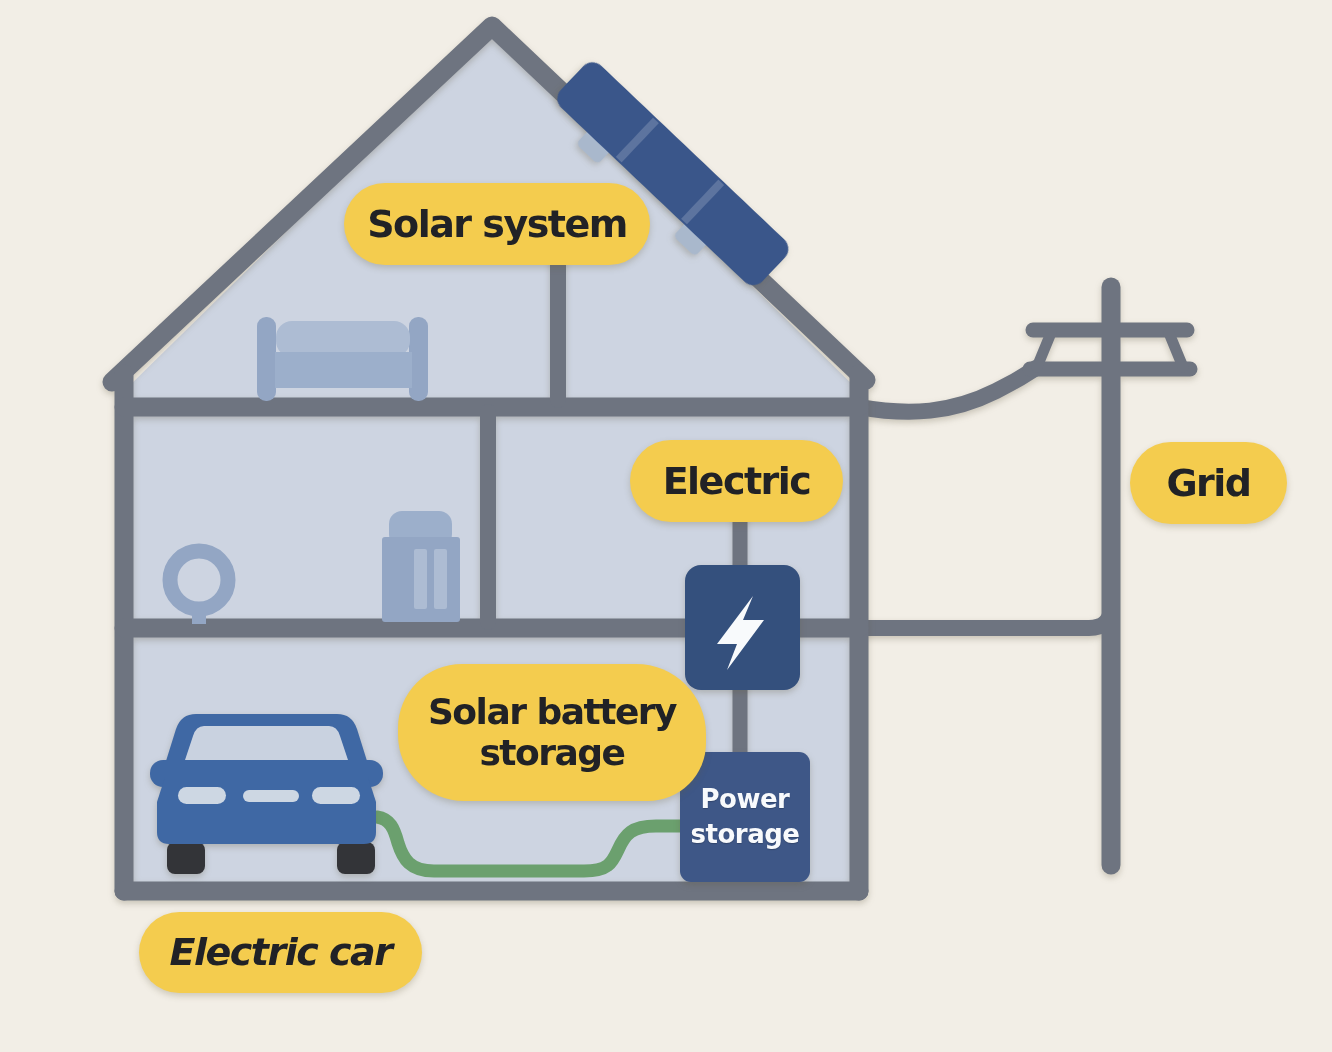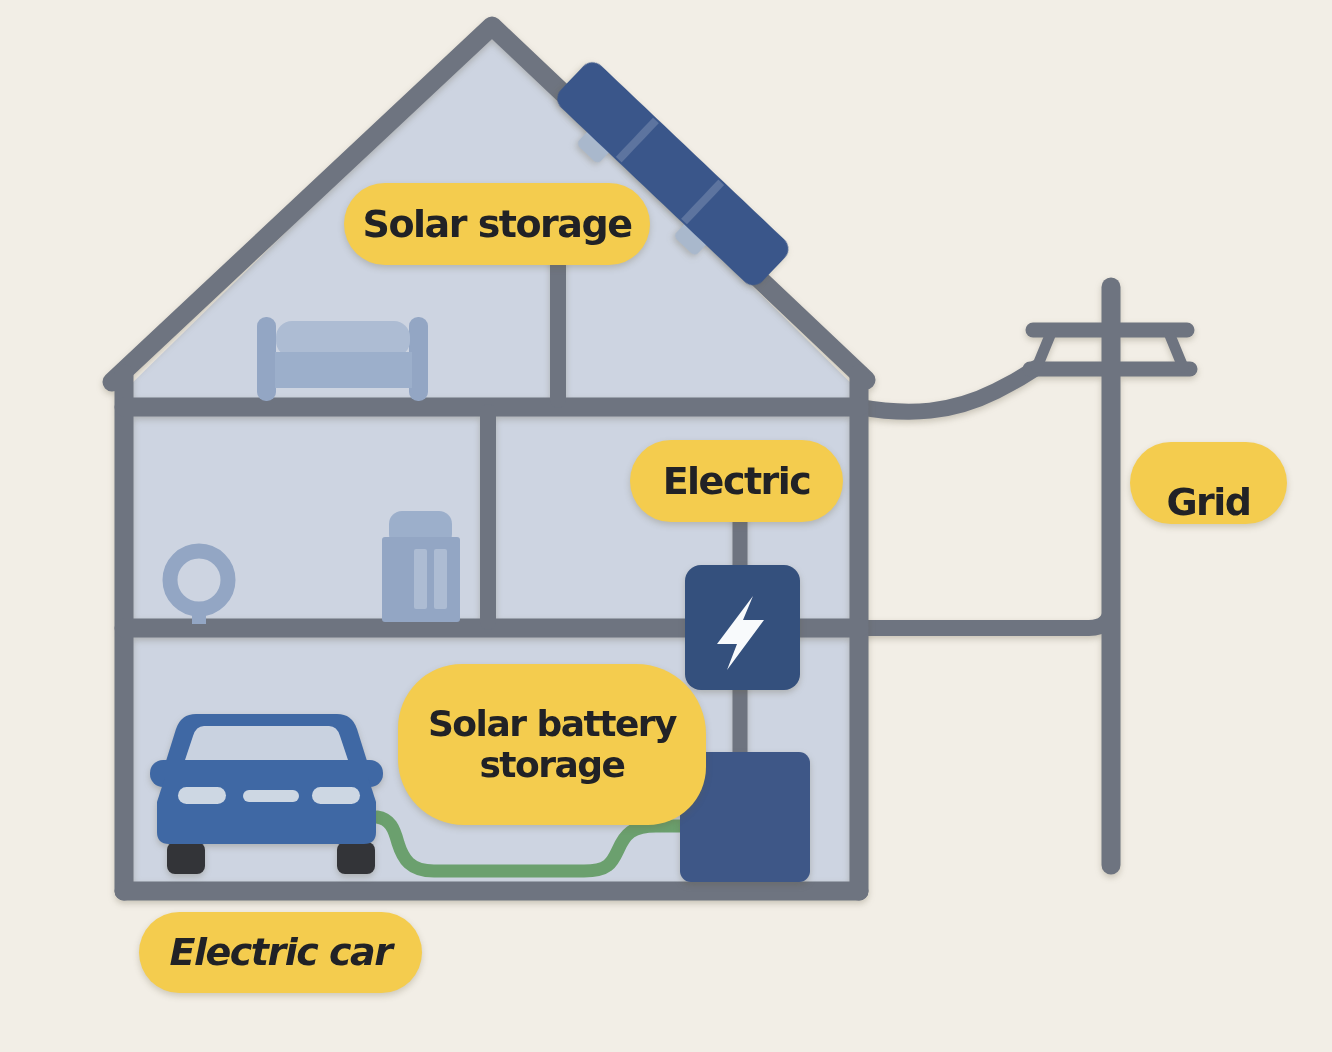--- a/index.html
+++ b/index.html
@@ -34,22 +34,22 @@
 
   
   .pill{
     position:absolute;display:flex;align-items:center;justify-content:center;text-align:center;
     background:var(--label_yellow);color:var(--label_text);
     font-weight:bold;font-size:38px;letter-spacing:-1.5px;line-height:1.12;
     border-radius:41px;box-shadow:0 3px 6px rgba(100,90,55,.25);
   }
   #pill-solar-system{left:344px;top:183px;width:306px;height:82px;}
   #pill-inverter{left:630px;top:440px;width:213px;height:82px;}
-  #pill-grid{left:1130px;top:442px;width:157px;height:82px;align-items:flex-end;}
-  #pill-battery{left:398px;top:664px;width:292px;height:131px;border-radius:64px 70px 58px 66px;font-size:36px;padding:15px 8px;}
+  #pill-grid{left:1130px;top:442px;width:157px;height:82px;}
+  #pill-battery{left:398px;top:664px;width:292px;height:131px;border-radius:64px 70px 58px 66px;font-size:36px;padding:3px 8px;}
   #pill-electric-car{left:139px;top:912px;width:283px;height:81px;font-size:38px;font-style:italic;}
 
   
   #power-storage-text{
     position:absolute;left:680px;top:752px;width:130px;height:130px;
     display:flex;flex-direction:column;align-items:center;justify-content:center;
     color:var(--bolt_white);font-weight:bold;font-size:26px;letter-spacing:-.5px;line-height:1.35;
     text-shadow:0 1px 1px rgba(0,0,0,.2);
   }
 </style>
@@ -128,29 +128,33 @@
 
     <g class="soft-shadow">
       <rect class="inverter-fill" x="685" y="565" width="115" height="125" rx="16"></rect>
       <path class="bolt" d="M 753 596 L 717 644 L 737 644 L 727 670 L 764 620 L 743 620 Z"></path>
     </g>
 
     <rect class="storage-fill soft-shadow" x="680" y="752" width="130" height="130" rx="11"></rect>
   </svg>
 
   <div class="pill" id="pill-solar-system">
-    <span>Solar storage</span>
+    <span>Solar system</span>
   </div>
   <div class="pill" id="pill-inverter">
     <span>Electric</span>
   </div>
   <div class="pill" id="pill-grid">
     <span>Grid</span>
   </div>
   <div class="pill" id="pill-battery">
     <span>Solar battery storage</span>
   </div>
   <div class="pill" id="pill-electric-car">
     <span>Electric car</span>
   </div>
 
+  <div id="power-storage-text">
+    <span>Power</span>
+    <span>storage</span>
+  </div>
 
 </div>
 
 </body></html>

